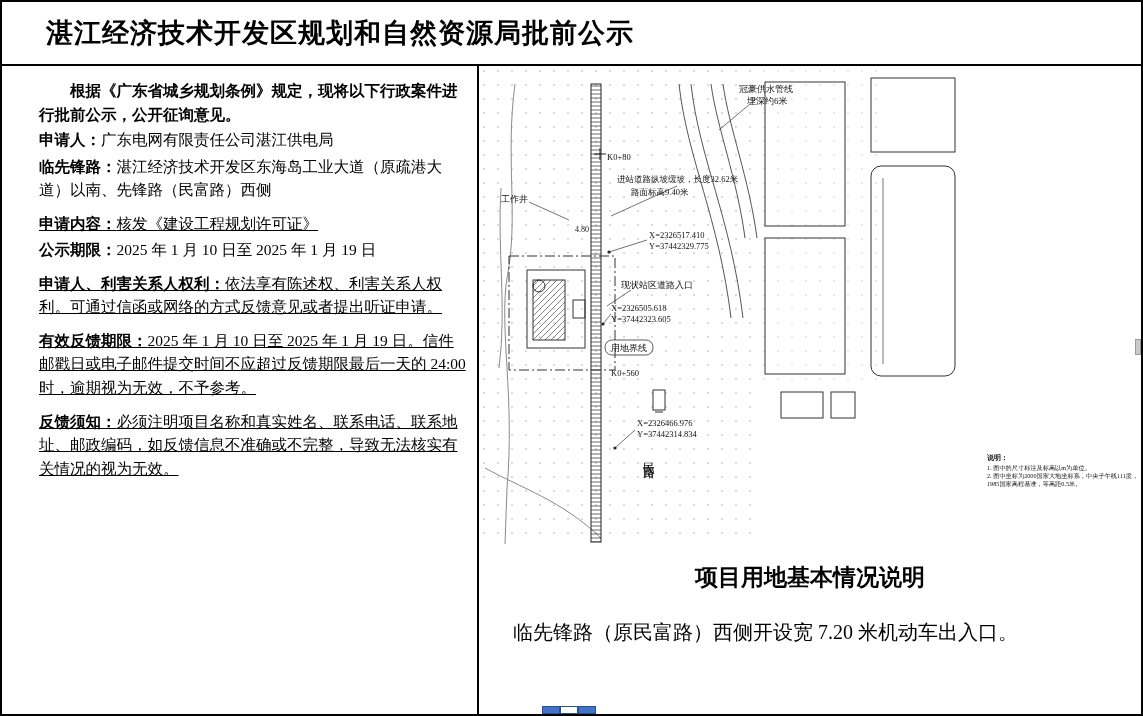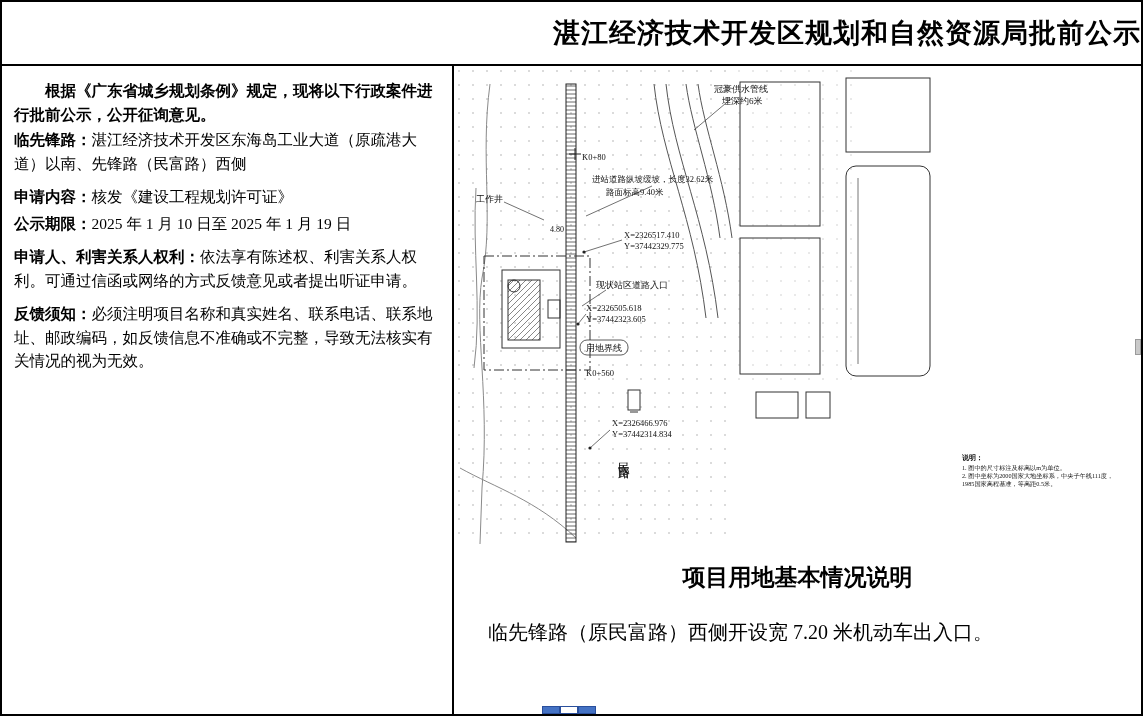--- a/index.html
+++ b/index.html
@@ -9,37 +9,37 @@
     width:1143px; height:716px;
     background:#fff;
     border:2px solid #000;
     overflow:hidden;
     font-family:"Liberation Serif", serif;
     color:#000;
   }
   .title-bar {
     height:64px;
     border-bottom:2px solid #000;
-    display:flex; align-items:center; justify-content:flex-end;
+    display:flex; align-items:center; justify-content:flex-start;padding-left:44px;
   }
   .title-bar h1 {
     font-size:27px; font-weight:bold; letter-spacing:1px;
     font-family:"Liberation Sans", sans-serif;
   }
-  .content { display:flex; height:648px; }
+  .content { display:flex; height:648px;padding-left:25px; }
   .left-col {
     width:452px; flex:0 0 452px;
     border-right:2px solid #000;
     padding:13px 10px 0 12px;
     font-size:15.5px; line-height:1.52;
   }
   .intro { font-weight:bold; text-indent:2em; margin-bottom:2px; }
   .para { margin-bottom:3px; }
   .para .lbl { font-weight:bold; }
-  .gap { margin-top:10px; }
+  .gap { margin-top:10px;text-decoration:underline; }
   .right-col { flex:1 1 auto; position:relative; overflow:hidden; }
   .drawing { margin:2px 0 0 2px; }
   .caption {
     text-align:center; font-size:23px; font-weight:bold;
     margin-top:12px;
     font-family:"Liberation Sans", sans-serif;
   }
   .description { font-size:20px; margin-top:26px; padding-left:34px; }
   svg text { fill:#111; font-family:"Liberation Serif", serif; }
   .bottom-strip {
@@ -60,30 +60,36 @@
   <header class="title-bar">
     <h1>湛江经济技术开发区规划和自然资源局批前公示</h1>
   </header>
 
   <div class="content">
 
     <aside class="left-col">
       <p class="intro">根据《广东省城乡规划条例》规定，现将以下行政案件进行批前公示，公开征询意见。</p>
 
       <p class="para">
+        <span class="lbl">申请人：</span><span>广东电网有限责任公司湛江供电局</span>
+      </p>
+      <p class="para">
         <span class="lbl">临先锋路：</span><span>湛江经济技术开发区东海岛工业大道（原疏港大道）以南、先锋路（民富路）西侧</span>
       </p>
       <p class="para gap">
         <span class="lbl">申请内容：</span><span>核发《建设工程规划许可证》</span>
       </p>
       <p class="para">
         <span class="lbl">公示期限：</span><span>2025 年 1 月 10 日至 2025 年 1 月 19 日</span>
       </p>
       <p class="para gap">
         <span class="lbl">申请人、利害关系人权利：</span><span>依法享有陈述权、利害关系人权利。可通过信函或网络的方式反馈意见或者提出听证申请。</span>
+      </p>
+      <p class="para gap">
+        <span class="lbl">有效反馈期限：</span><span>2025 年 1 月 10 日至 2025 年 1 月 19 日。信件邮戳日或电子邮件提交时间不应超过反馈期限最后一天的 24:00 时，逾期视为无效，不予参考。</span>
       </p>
       <p class="para gap">
         <span class="lbl">反馈须知：</span><span>必须注明项目名称和真实姓名、联系电话、联系地址、邮政编码，如反馈信息不准确或不完整，导致无法核实有关情况的视为无效。</span>
       </p>
     </aside>
 
     <main class="right-col">
       <div class="drawing">
         <svg width="684" height="478" viewBox="0 0 684 478">
           <defs>

